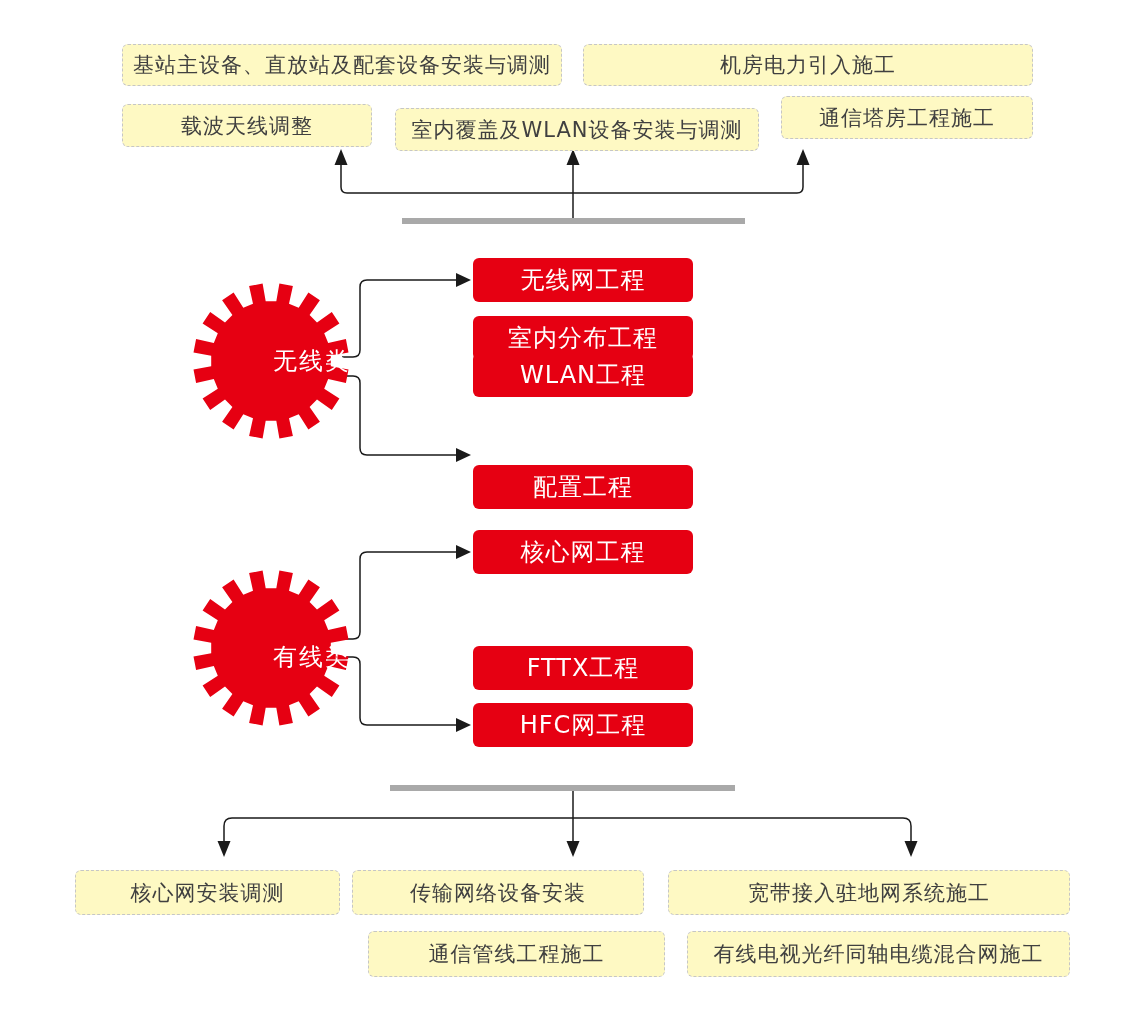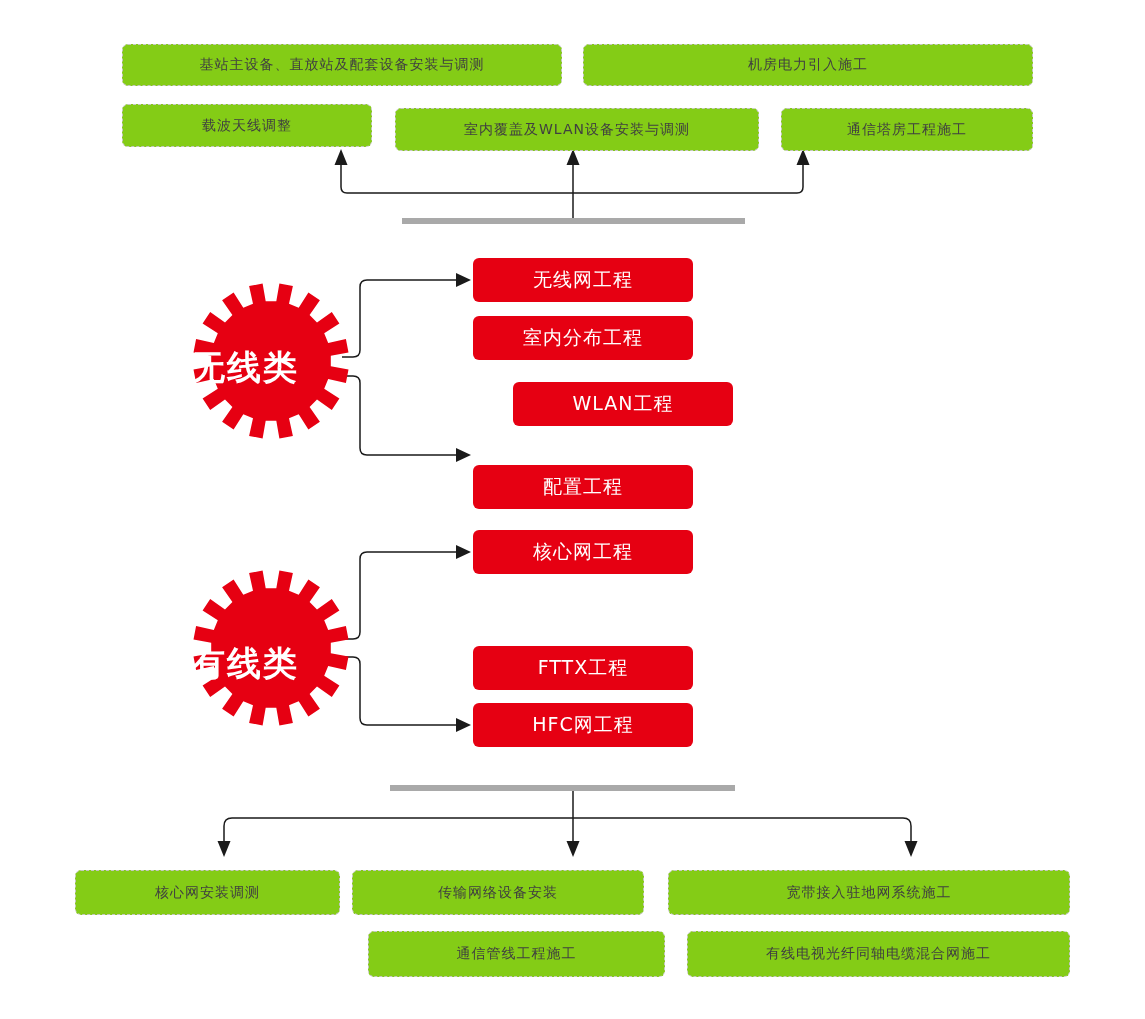--- a/index.html
+++ b/index.html
@@ -15,54 +15,54 @@
     position: absolute;
     left: 0; top: 0;
     width: 1145px; height: 1019px;
     z-index: 1;
   }
   .dashed-box {
     position: absolute;
     box-sizing: border-box;
     border: 1px dashed #c6c6c6;
     border-radius: 6px;
-    background: #84cc16;
+    background: #fef9c3;
     display: flex;
     align-items: center;
     justify-content: center;
-    font-size: 14px;
+    font-size: 21px;
     color: #404040;
     letter-spacing: 1px;
     z-index: 2;
     white-space: nowrap;
   }
   .red-box {
     position: absolute;
     left: 473px;
     width: 220px;
     height: 44px;
     box-sizing: border-box;
     background: #e60012;
     border-radius: 6px;
     display: flex;
     align-items: center;
     justify-content: center;
     color: #ffffff;
-    font-size: 19px;
+    font-size: 24px;
     letter-spacing: 1px;
     z-index: 2;
     white-space: nowrap;
   }
   .gear-label {
     position: absolute;
     width: 160px;
-    text-align: left;
+    text-align: right;
     color: #ffffff;
-    font-size: 34px;
-    font-weight: bold;
+    font-size: 24px;
+    font-weight: normal;
     letter-spacing: 2px;
     z-index: 3;
     white-space: nowrap;
   }
   .wire { stroke: #1a1a1a; stroke-width: 1.5; fill: none; }
   .arrowhead { fill: #1a1a1a; stroke: none; }
   .divider-bar { fill: #a9a9a9; stroke: none; }
   .gear-shape { stroke: none; }
 </style>
 </head>
@@ -99,26 +99,26 @@
     <polygon class="arrowhead" points="911,857 904.5,841 917.5,841"></polygon>
 
     <polygon class="gear-shape" points="330.8,366.3 348.5,369.4 345.9,382.9 328.2,379.0 324.2,388.7 339.4,398.4 331.8,409.9 317.0,399.6 309.6,407.0 319.9,421.8 308.4,429.4 298.7,414.2 289.0,418.2 292.9,435.9 279.4,438.5 276.3,420.8 265.7,420.8 262.6,438.5 249.1,435.9 253.0,418.2 243.3,414.2 233.6,429.4 222.1,421.8 232.4,407.0 225.0,399.6 210.2,409.9 202.6,398.4 217.8,388.7 213.8,379.0 196.1,382.9 193.5,369.4 211.2,366.3 211.2,355.7 193.5,352.6 196.1,339.1 213.8,343.0 217.8,333.3 202.6,323.6 210.2,312.1 225.0,322.4 232.4,315.0 222.1,300.2 233.6,292.6 243.3,307.8 253.0,303.8 249.1,286.1 262.6,283.5 265.7,301.2 276.3,301.2 279.4,283.5 292.9,286.1 289.0,303.8 298.7,307.8 308.4,292.6 319.9,300.2 309.6,315.0 317.0,322.4 331.8,312.1 339.4,323.6 324.2,333.3 328.2,343.0 345.9,339.1 348.5,352.6 330.8,355.7" fill="#e60012"></polygon>
     <polygon class="gear-shape" points="330.8,653.3 348.5,656.4 345.9,669.9 328.2,666.0 324.2,675.7 339.4,685.4 331.8,696.9 317.0,686.6 309.6,694.0 319.9,708.8 308.4,716.4 298.7,701.2 289.0,705.2 292.9,722.9 279.4,725.5 276.3,707.8 265.7,707.8 262.6,725.5 249.1,722.9 253.0,705.2 243.3,701.2 233.6,716.4 222.1,708.8 232.4,694.0 225.0,686.6 210.2,696.9 202.6,685.4 217.8,675.7 213.8,666.0 196.1,669.9 193.5,656.4 211.2,653.3 211.2,642.7 193.5,639.6 196.1,626.1 213.8,630.0 217.8,620.3 202.6,610.6 210.2,599.1 225.0,609.4 232.4,602.0 222.1,587.2 233.6,579.6 243.3,594.8 253.0,590.8 249.1,573.1 262.6,570.5 265.7,588.2 276.3,588.2 279.4,570.5 292.9,573.1 289.0,590.8 298.7,594.8 308.4,579.6 319.9,587.2 309.6,602.0 317.0,609.4 331.8,599.1 339.4,610.6 324.2,620.3 328.2,630.0 345.9,626.1 348.5,639.6 330.8,642.7" fill="#e60012"></polygon>
   </svg>
 
   <div class="dashed-box" style="left:122px; top:44px; width:440px; height:42px;">基站主设备、直放站及配套设备安装与调测</div>
   <div class="dashed-box" style="left:583px; top:44px; width:450px; height:42px;">机房电力引入施工</div>
   <div class="dashed-box" style="left:122px; top:104px; width:250px; height:43px;">载波天线调整</div>
   <div class="dashed-box" style="left:395px; top:108px; width:364px; height:43px;">室内覆盖及WLAN设备安装与调测</div>
-  <div class="dashed-box" style="left:781px; top:108px; width:252px; height:43px;">通信塔房工程施工</div>
+  <div class="dashed-box" style="left:781px; top:96px; width:252px; height:43px;">通信塔房工程施工</div>
 
   <div class="gear-label" style="left:191px; top:345px;">无线类</div>
   <div class="red-box" style="top:258px;">无线网工程</div>
   <div class="red-box" style="top:316px;">室内分布工程</div>
-  <div class="red-box" style="top:382px;margin-left:40px;">WLAN工程</div>
+  <div class="red-box" style="top:353px;">WLAN工程</div>
   <div class="red-box" style="top:433px;margin-top:32px;">配置工程</div>
 
   <div class="gear-label" style="left:191px; top:641px;">有线类</div>
   <div class="red-box" style="top:530px;">核心网工程</div>
   <div class="red-box" style="top:646px;">FTTX工程</div>
   <div class="red-box" style="top:703px;">HFC网工程</div>
 
   <div class="dashed-box" style="left:75px; top:870px; width:265px; height:45px;font-family:Liberation Serif, serif;">核心网安装调测</div>
   <div class="dashed-box" style="left:352px; top:870px; width:292px; height:45px;">传输网络设备安装</div>
   <div class="dashed-box" style="left:668px; top:870px; width:402px; height:45px;">宽带接入驻地网系统施工</div>

